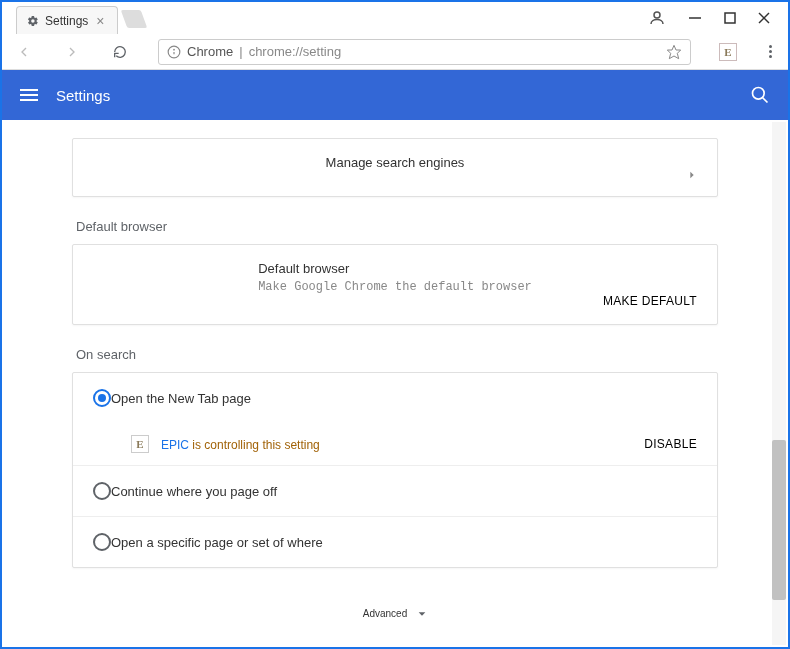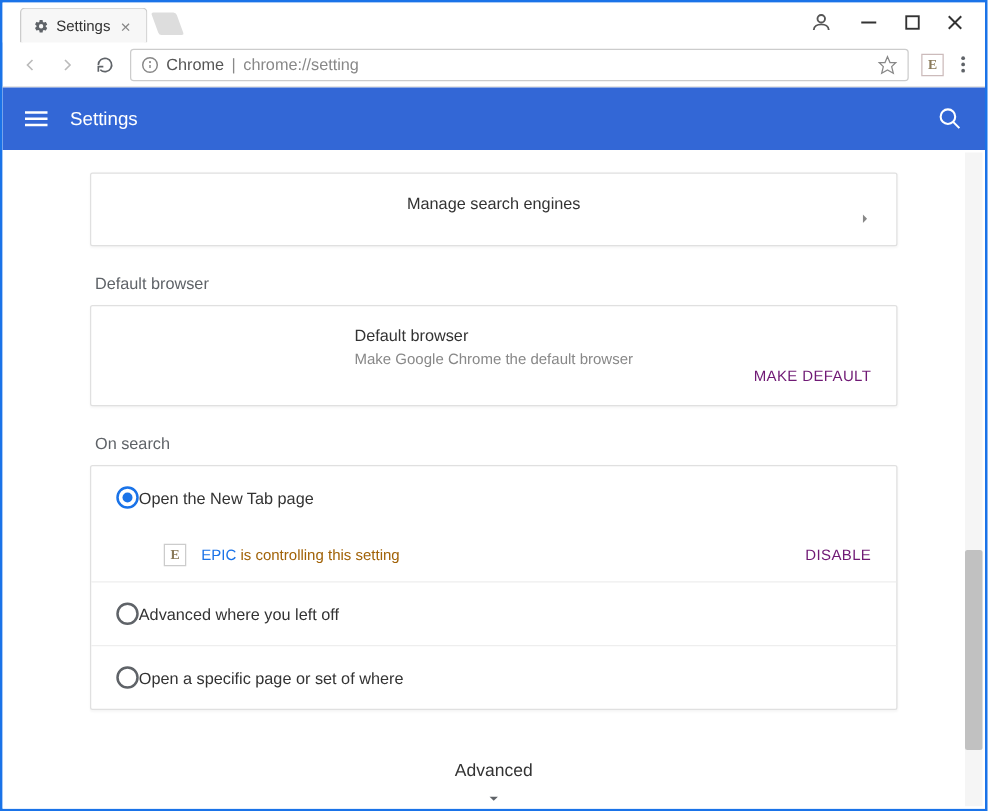--- a/index.html
+++ b/index.html
@@ -4,21 +4,21 @@
 <style>
 * { box-sizing: border-box; margin: 0; padding: 0; }
 body { font-family: "Segoe UI", Arial, sans-serif; background: #fff; width: 790px; height: 649px; overflow: hidden; border: 2px solid #1a73e8; }
 .window-titlebar { height: 32px; background: #fff; display: flex; align-items: flex-start; }
 .tab { display: flex; align-items: center; height: 28px; margin-left: 14px; margin-top: 4px; padding: 0 10px; border: 1px solid #ccc; border-bottom: none; border-radius: 4px 4px 0 0; background: #f7f7f7; gap: 6px; font-size: 12px; color: #333; }
 .tab-close { color: #888; font-size: 14px; cursor: pointer; padding: 0 2px; }
 .newtab { width: 20px; height: 18px; margin-top: 8px; margin-left: 6px; background: #ddd; transform: skewX(20deg); border-radius: 2px; }
 .titlebar-spacer { flex: 1; }
 .win-controls { display: flex; align-items: center; gap: 22px; padding-right: 18px; height: 32px; }
 .win-controls svg, .win-controls .glyph { color: #333; }
-.toolbar { height: 36px; display: flex; align-items: center; padding: 0 12px; gap: 10px; border-bottom: 1px solid #ddd; }
+.toolbar { height: 36px; display: flex; align-items: center; padding: 0 12px; gap: 28px; border-bottom: 1px solid #ddd; }
 .nav-btn { width: 20px; height: 20px; display: flex; align-items: center; justify-content: center; color: #5f6368; cursor: pointer; }
 .nav-disabled { color: #bbb; }
 .omnibox { flex: 1; height: 26px; border: 1px solid #ccc; border-radius: 3px; display: flex; align-items: center; padding: 0 8px; gap: 6px; font-size: 13px; }
 .omni-chrome { color: #555; }
 .omni-url { color: #888; }
 .omni-spacer { flex: 1; }
 .star { color: #888; }
 .ext-badge { width: 18px; height: 18px; border: 1px solid #cbb; display: flex; align-items: center; justify-content: center; font-size: 11px; color: #8a7a5a; font-family: serif; font-weight: bold; }
 .menu-dots { display: flex; flex-direction: column; gap: 2px; padding: 0 4px; }
 .menu-dots span { width: 3px; height: 3px; background: #5f6368; border-radius: 50%; }
@@ -26,34 +26,34 @@
 .hamburger { display: flex; flex-direction: column; gap: 3px; cursor: pointer; margin-right: 18px; }
 .hamburger span { width: 18px; height: 2px; background: #fff; }
 .settings-title { font-size: 15px; font-weight: 400; }
 .settings-header-spacer { flex: 1; }
 .search-btn { cursor: pointer; }
 .content-area { position: relative; height: calc(649px - 2px - 32px - 36px - 50px - 2px); overflow: hidden; background: #fff; }
 .content-scroll { padding: 18px 70px 20px 70px; }
 .card { background: #fff; border: 1px solid #e0e0e0; border-radius: 2px; box-shadow: 0 1px 2px rgba(0,0,0,0.04); }
 .row { display: flex; align-items: center; padding: 16px 20px; flex-direction: column; }
 .row-label { font-size: 13px; color: #333; }
-.row-sub { font-size: 12px; color: #888; margin-top: 4px; }
-.row-action { margin-left: auto; font-size: 12px; color: #701a75; letter-spacing: 0.3px; font-weight: 500; cursor: pointer; }
+.row-sub { font-size: 12px; color: #888; margin-top: 4px; font-family: Liberation Mono, monospace; }
+.row-action { margin-left: auto; font-size: 12px; color: #000000; letter-spacing: 0.3px; font-weight: 500; cursor: pointer; }
 .chevron { margin-left: auto; color: #888; }
 .section-label { font-size: 13px; color: #5f6368; margin: 22px 0 10px 4px; }
 .divider { border-top: 1px solid #eee; }
 .radio-row { display: flex; align-items: center; padding: 16px 20px; }
 .radio { width: 18px; height: 18px; border: 2px solid #5f6368; border-radius: 50%; position: relative; flex-shrink: 0; cursor: pointer; }
 .radio.selected { border-color: #1a73e8; }
 .radio.selected::after { content: ""; position: absolute; width: 8px; height: 8px; background: #1a73e8; border-radius: 50%; top: 3px; left: 3px; }
 .ext-row { display: flex; align-items: center; padding: 12px 20px 12px 58px; gap: 12px; }
 .ext-icon { width: 18px; height: 18px; border: 1px solid #ccc; display: flex; align-items: center; justify-content: center; font-size: 11px; color: #8a7a5a; font-family: serif; font-weight: bold; }
 .ext-name { color: #1a73e8; font-size: 12px; }
 .ext-msg { color: #a16207; font-size: 12px; }
-.advanced { display: flex; align-items: center; justify-content: center; gap: 10px; margin-top: 40px; font-size: 14px; color: #333; cursor: pointer; flex-direction: column; }
+.advanced { display: flex; align-items: center; justify-content: center; gap: 10px; margin-top: 40px; font-size: 10px; color: #333; cursor: pointer; }
 .scrollbar-track { position: absolute; right: 2px; top: 2px; bottom: 2px; width: 14px; background: #f5f5f5; }
 .scrollbar-thumb { position: absolute; right: 2px; width: 14px; background: #c1c1c1; border-radius: 2px; top: 320px; height: 160px; }
 .gear-icon { width: 12px; height: 12px; }
 </style>
 </head>
 <body>
 
 <div class="window-titlebar">
   <div class="tab">
     <svg class="gear-icon" viewBox="0 0 24 24" fill="#5f6368">
@@ -167,21 +167,21 @@
       <div class="ext-row">
         <div class="ext-icon">E</div>
         <span>
           <span class="ext-name">EPIC</span><span class="ext-msg"> is controlling this setting</span>
         </span>
         <div class="row-action">DISABLE</div>
       </div>
       <div class="divider"></div>
       <div class="radio-row">
         <div class="radio"></div>
-        <span class="row-label">Advanced where you left off</span>
+        <span class="row-label">Continue where you page off</span>
       </div>
       <div class="divider"></div>
       <div class="radio-row">
         <div class="radio"></div>
         <span class="row-label">Open a specific page or set of where</span>
       </div>
     </div>
 
     <div class="advanced">
       <span>Advanced</span>

